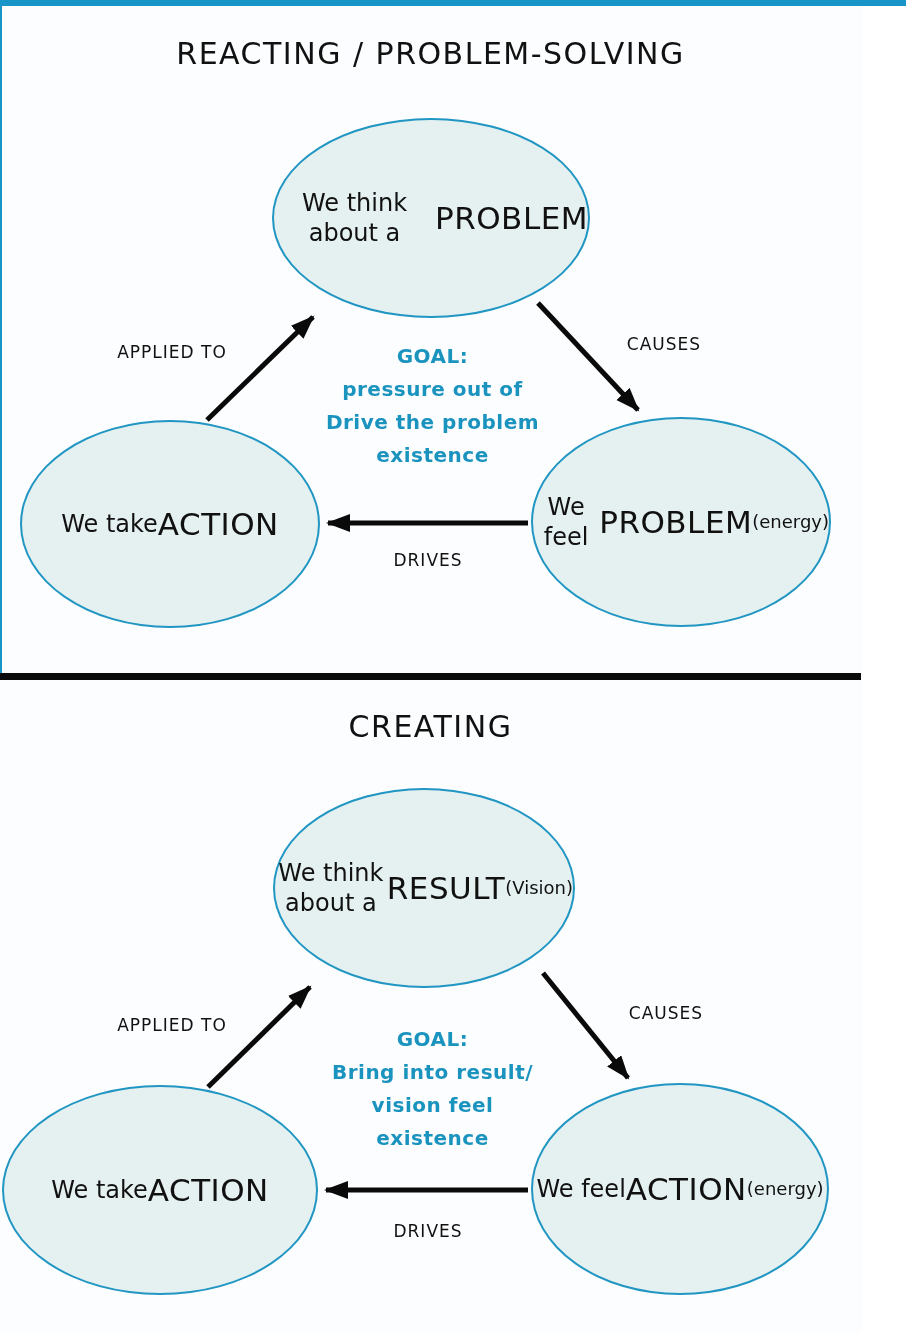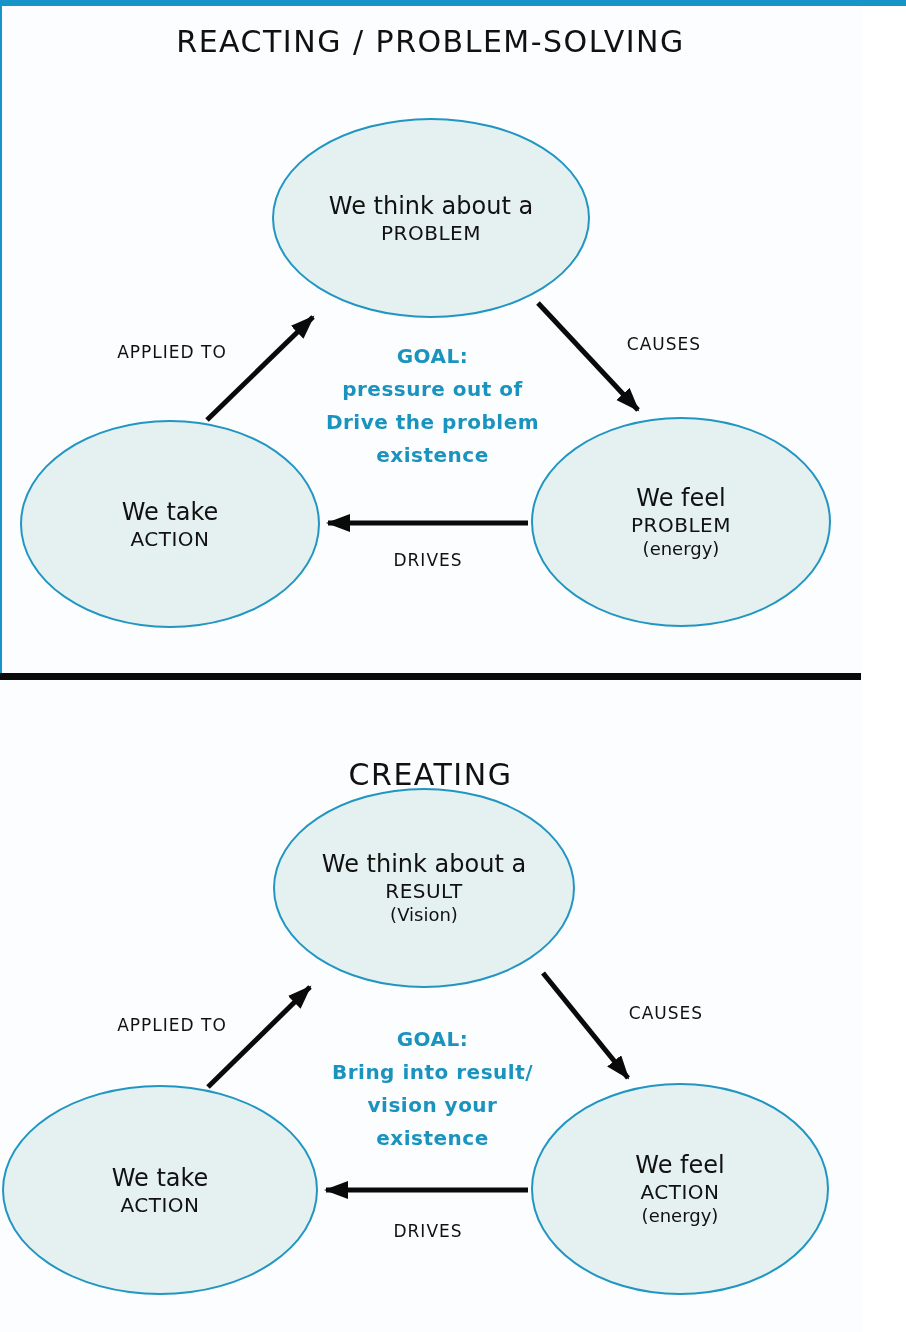--- a/index.html
+++ b/index.html
@@ -19,25 +19,25 @@
   .left-bar{position:absolute;left:0;top:6px;width:2px;height:667px;background:var(--accent);}
   .right-strip{position:absolute;left:862px;top:6px;width:44px;height:1326px;background:#ffffff;}
   .divider{position:absolute;left:0;top:673px;width:861px;height:7px;background:var(--divider);}
   .section-title{
     position:absolute;left:0;width:861px;text-align:center;
     font-size:30px;letter-spacing:1.5px;font-weight:400;white-space:nowrap;
   }
   .ellipse{
     position:absolute;box-sizing:border-box;border:2.5px solid var(--ellipse-stroke);
     background:var(--ellipse-fill);border-radius:50%;
-    display:flex;flex-direction:column;align-items:center;justify-content:center;
+    display:flex;flex-direction:row;align-items:center;justify-content:center;
     text-align:center;line-height:1.25;
   }
   .node-line1{font-size:24px;}
-  .node-main{font-size:20px;letter-spacing:0.5px;text-align:center;}
+  .node-main{font-size:31px;letter-spacing:0.5px;text-align:center;}
   .node-sub{font-size:18px;}
   .node-sub:empty{display:none;}
   .edge-label{
     position:absolute;transform:translate(-50%,-50%);
     font-size:17px;letter-spacing:1px;white-space:nowrap;
   }
   .goal{
     position:absolute;width:385px;text-align:center;color:var(--goal-text);
     font-size:20px;line-height:33px;font-weight:700;letter-spacing:0.5px;
   }
@@ -62,21 +62,21 @@
 
     <line class="arrow" x1="207" y1="420" x2="313" y2="317" marker-end="url(#ah)"></line>
     <line class="arrow" x1="538" y1="303" x2="638" y2="410" marker-end="url(#ah)"></line>
     <line class="arrow" x1="528" y1="523" x2="328" y2="523" marker-end="url(#ah)"></line>
 
     <line class="arrow" x1="208" y1="1087" x2="310" y2="987" marker-end="url(#ah)"></line>
     <line class="arrow" x1="543" y1="973" x2="628" y2="1078" marker-end="url(#ah)"></line>
     <line class="arrow" x1="528" y1="1190" x2="326" y2="1190" marker-end="url(#ah)"></line>
   </svg>
 
-  <div class="section-title" style="top:24px;">REACTING / PROBLEM-SOLVING</div>
+  <div class="section-title" style="top:36px;">REACTING / PROBLEM-SOLVING</div>
 
   <div class="ellipse" style="left:272px;top:118px;width:318px;height:200px;">
     <div class="node-line1">We think about a</div>
     <div class="node-main">PROBLEM</div>
 
   </div>
 
   <div class="ellipse" style="left:531px;top:417px;width:300px;height:210px;">
     <div class="node-line1">We feel</div>
     <div class="node-main">PROBLEM</div>
@@ -95,21 +95,21 @@
 
   <div class="goal" style="left:240px;top:340px;">
     <div>GOAL:</div>
     <div>pressure out of</div>
     <div>Drive the problem</div>
     <div>existence</div>
   </div>
 
   <div class="divider"></div>
 
-  <div class="section-title" style="top:709px;margin-top:48px;">CREATING</div>
+  <div class="section-title" style="top:709px;">CREATING</div>
 
   <div class="ellipse" style="left:273px;top:788px;width:302px;height:200px;">
     <div class="node-line1">We think about a</div>
     <div class="node-main">RESULT</div>
     <div class="node-sub">(Vision)</div>
   </div>
 
   <div class="ellipse" style="left:531px;top:1083px;width:298px;height:212px;">
     <div class="node-line1">We feel</div>
     <div class="node-main">ACTION</div>
@@ -122,17 +122,17 @@
 
   </div>
 
   <div class="edge-label" style="left:172px;top:1025px;">APPLIED TO</div>
   <div class="edge-label" style="left:666px;top:1013px;">CAUSES</div>
   <div class="edge-label" style="left:428px;top:1231px;">DRIVES</div>
 
   <div class="goal" style="left:240px;top:1023px;">
     <div>GOAL:</div>
     <div>Bring into result/</div>
-    <div>vision your</div>
+    <div>vision feel</div>
     <div>existence</div>
   </div>
 
 </div>
 
 </body></html>

